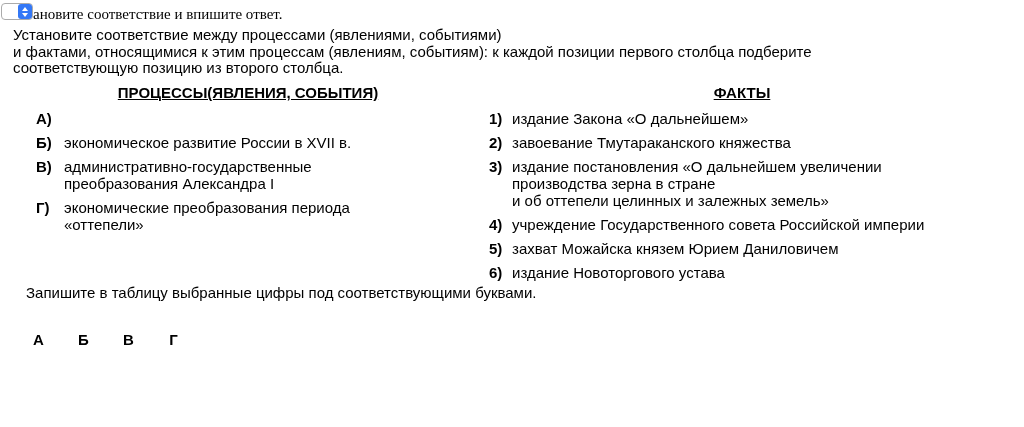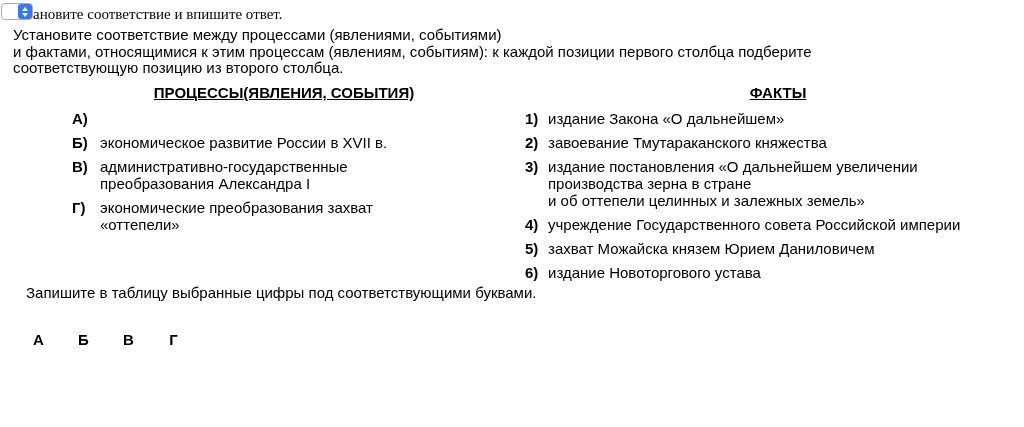--- a/index.html
+++ b/index.html
@@ -69,21 +69,20 @@
     left: 13px;
     top: 27px;
     width: 990px;
     line-height: 16.5px;
     white-space: pre-line;
   }
 
   .col {
     position: absolute;
     top: 84px;
-    margin-left: 36px;
   }
   .col-left {
     left: 33px;
     width: 430px;
   }
   .col-right {
     left: 486px;
     width: 512px;
   }
   .col-header {
@@ -154,21 +153,21 @@
     <span class="item-label">Б)</span>
     <span class="item-text">экономическое развитие России в XVII в.</span>
   </div>
   <div class="item">
     <span class="item-label">В)</span>
     <span class="item-text">административно-государственные
 преобразования Александра I</span>
   </div>
   <div class="item">
     <span class="item-label">Г)</span>
-    <span class="item-text">экономические преобразования захват
+    <span class="item-text">экономические преобразования периода
 «оттепели»</span>
   </div>
 </div>
 
 <div class="col col-right">
   <div class="col-header">ФАКТЫ</div>
   <div class="item">
     <span class="item-label">1)</span>
     <span class="item-text">издание Закона «О дальнейшем»</span>
   </div>

